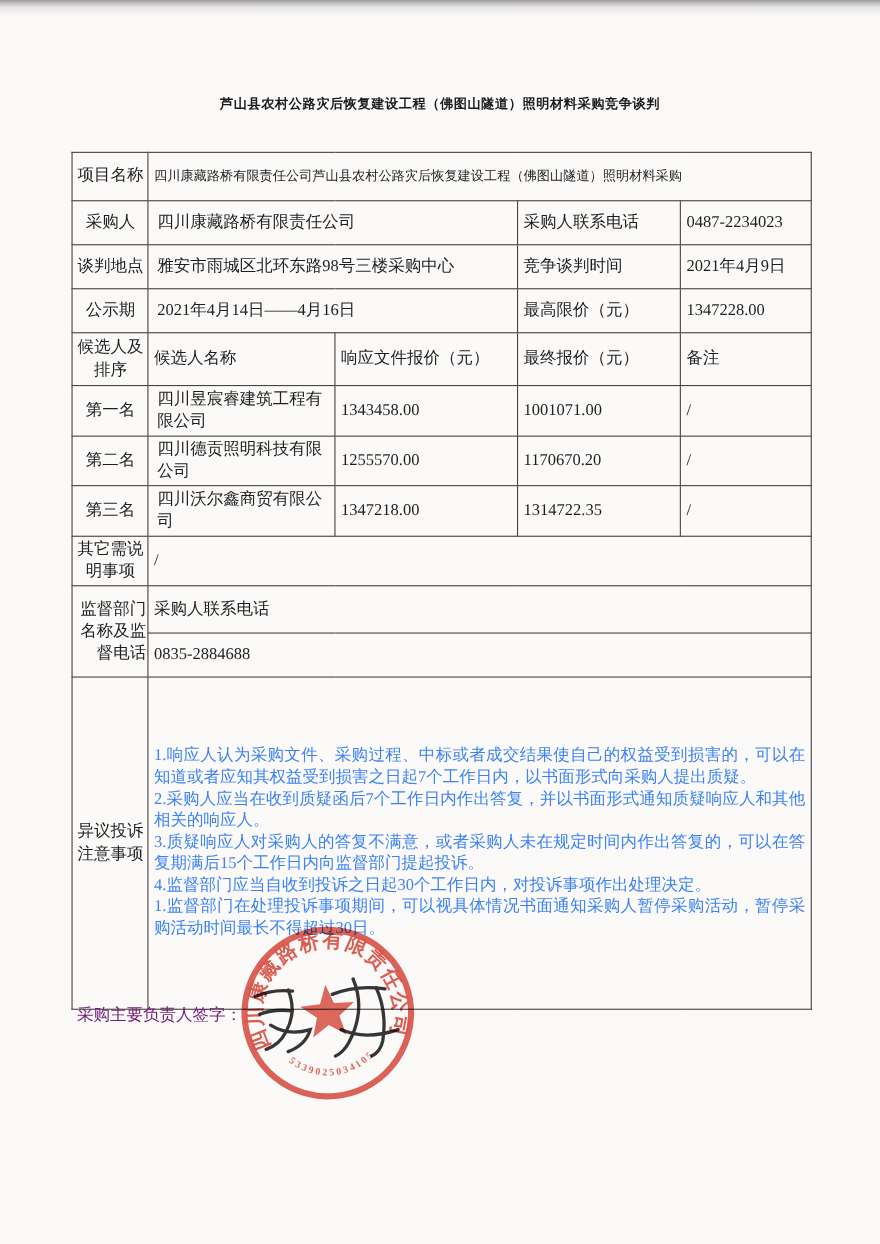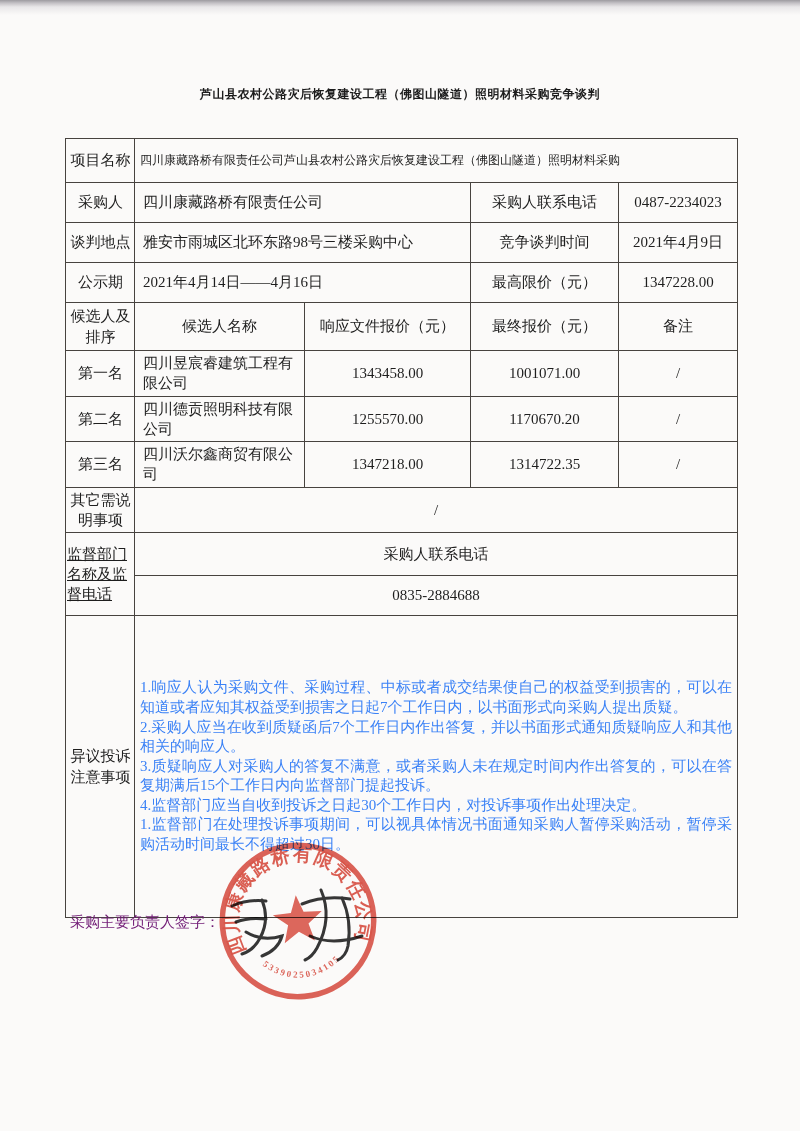--- a/index.html
+++ b/index.html
@@ -27,22 +27,22 @@
     border-collapse: collapse; table-layout: fixed;
     font-size: 15px; color: #1e1e1e;
   }
   .doc-table td {
     border: 1.7px solid #47433f;
     vertical-align: middle;
     padding: 2px 5px;
     line-height: 1.35;
   }
   .doc-table td.lbl { padding: 2px 2px 2px 3px; text-align: center; }
-  .doc-table td.lbl-c { text-align: left; padding: 2px 1px; text-decoration: underline; }
-  .doc-table td.c { text-align: center; }
+  .doc-table td.lbl-c { text-align: right; padding: 2px 1px; }
+  .doc-table td.c { text-align: left; }
   .doc-table td.val { text-align: left; padding-left: 8px; }
   .project-val { font-size: 12px; line-height: 21px; padding: 2px 4px 2px 8px; }
   .objection-cell { vertical-align: middle; padding: 6px 10px 10px 10px; }
   .objection-cell p {
     font-size: 15px; line-height: 19.6px; text-align: justify; color: #3b82f6;
   }
   .footer-label {
     position: absolute; left: 70px; top: 913px; font-size: 15px; color: #701a75;
   }
   .seal {

